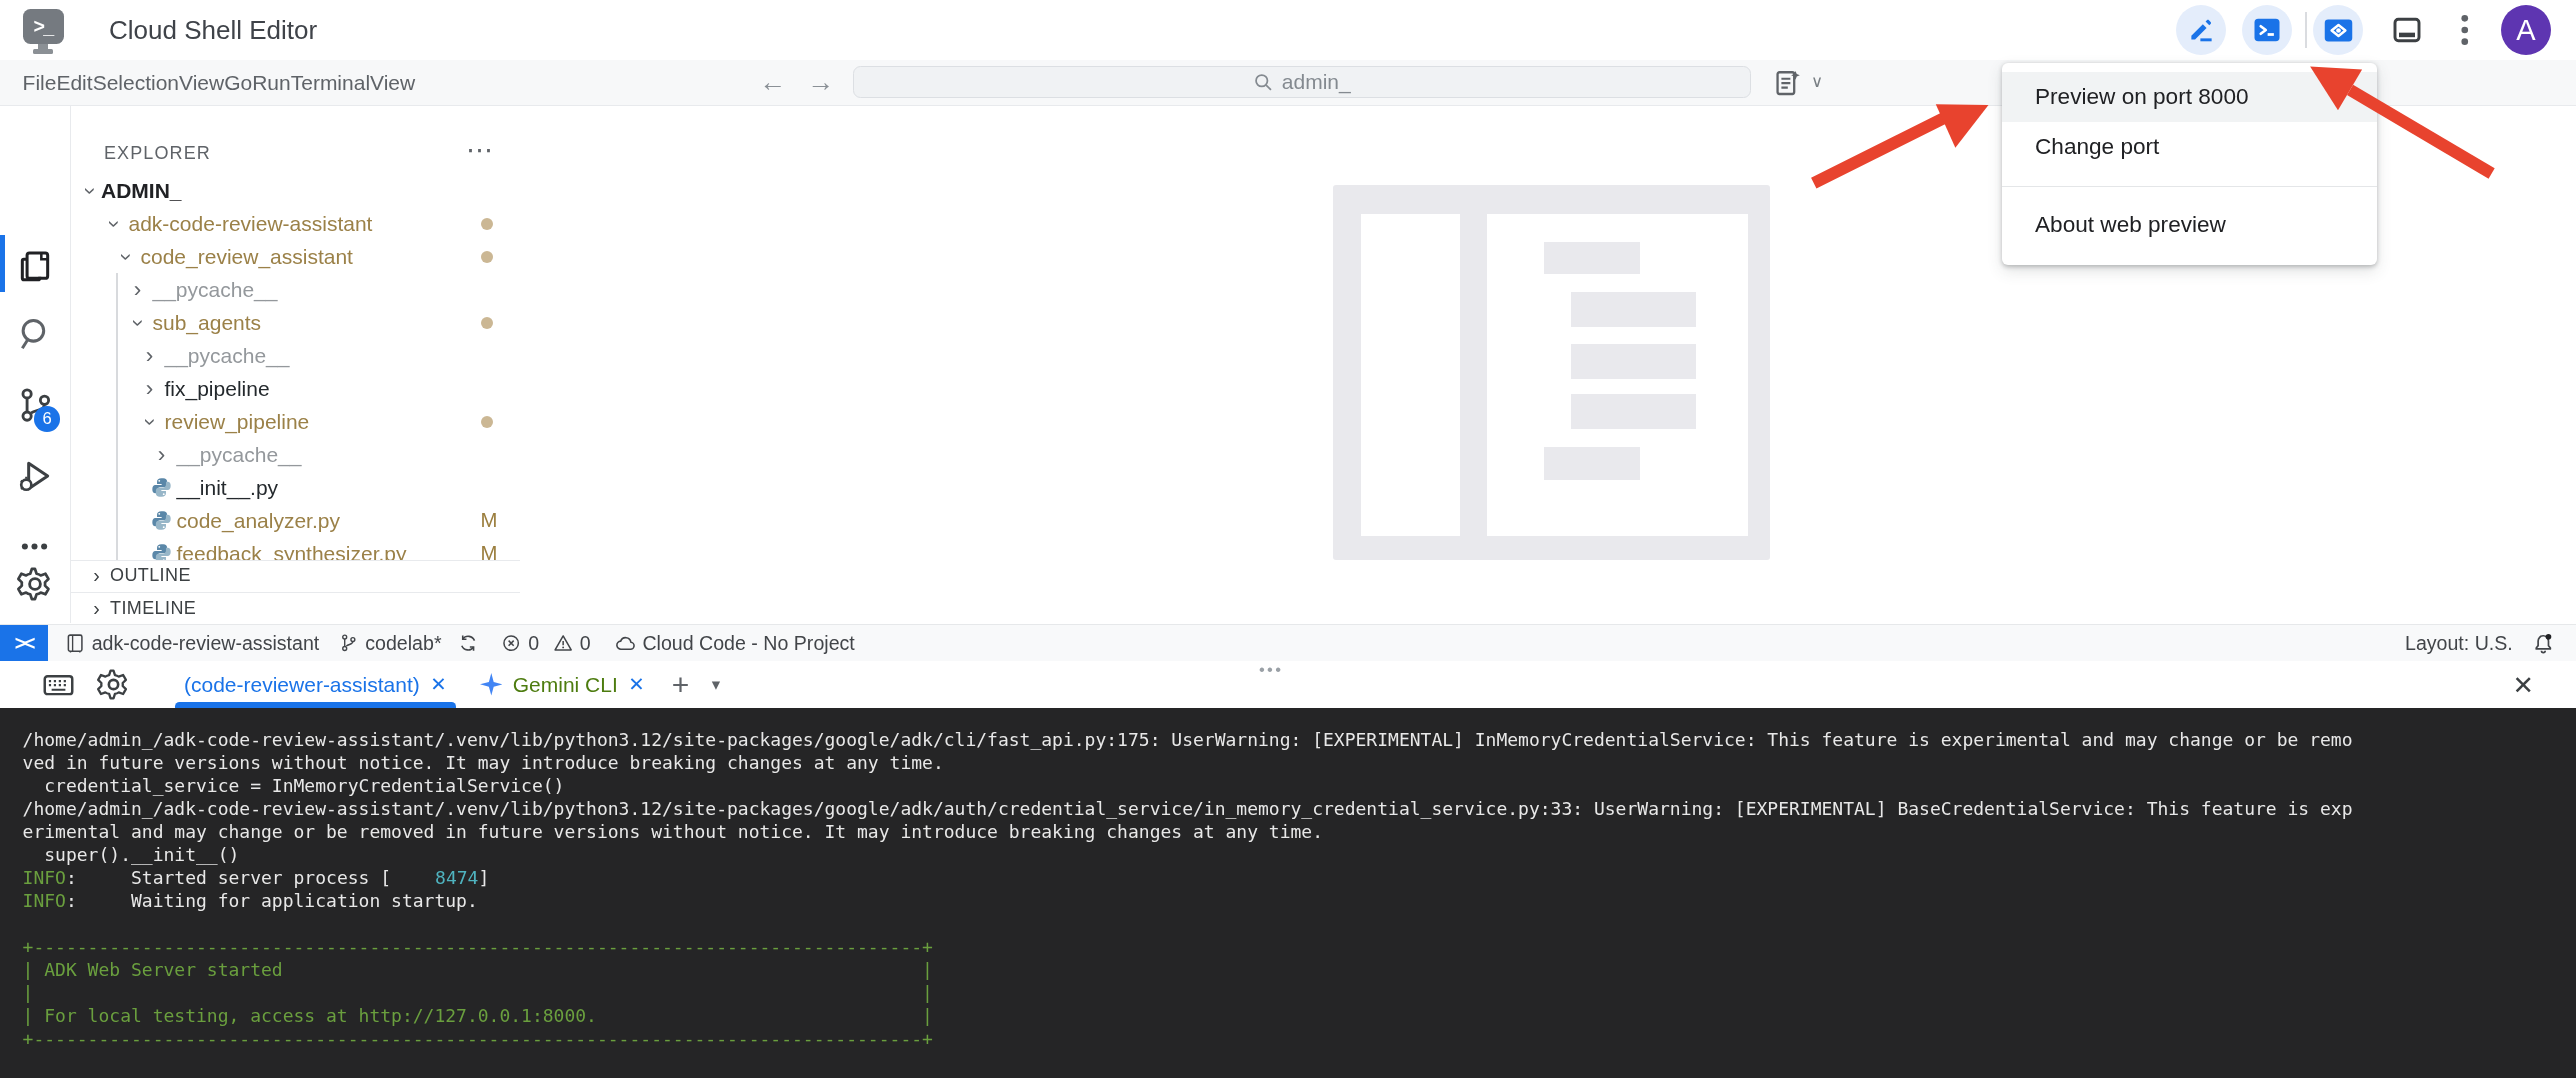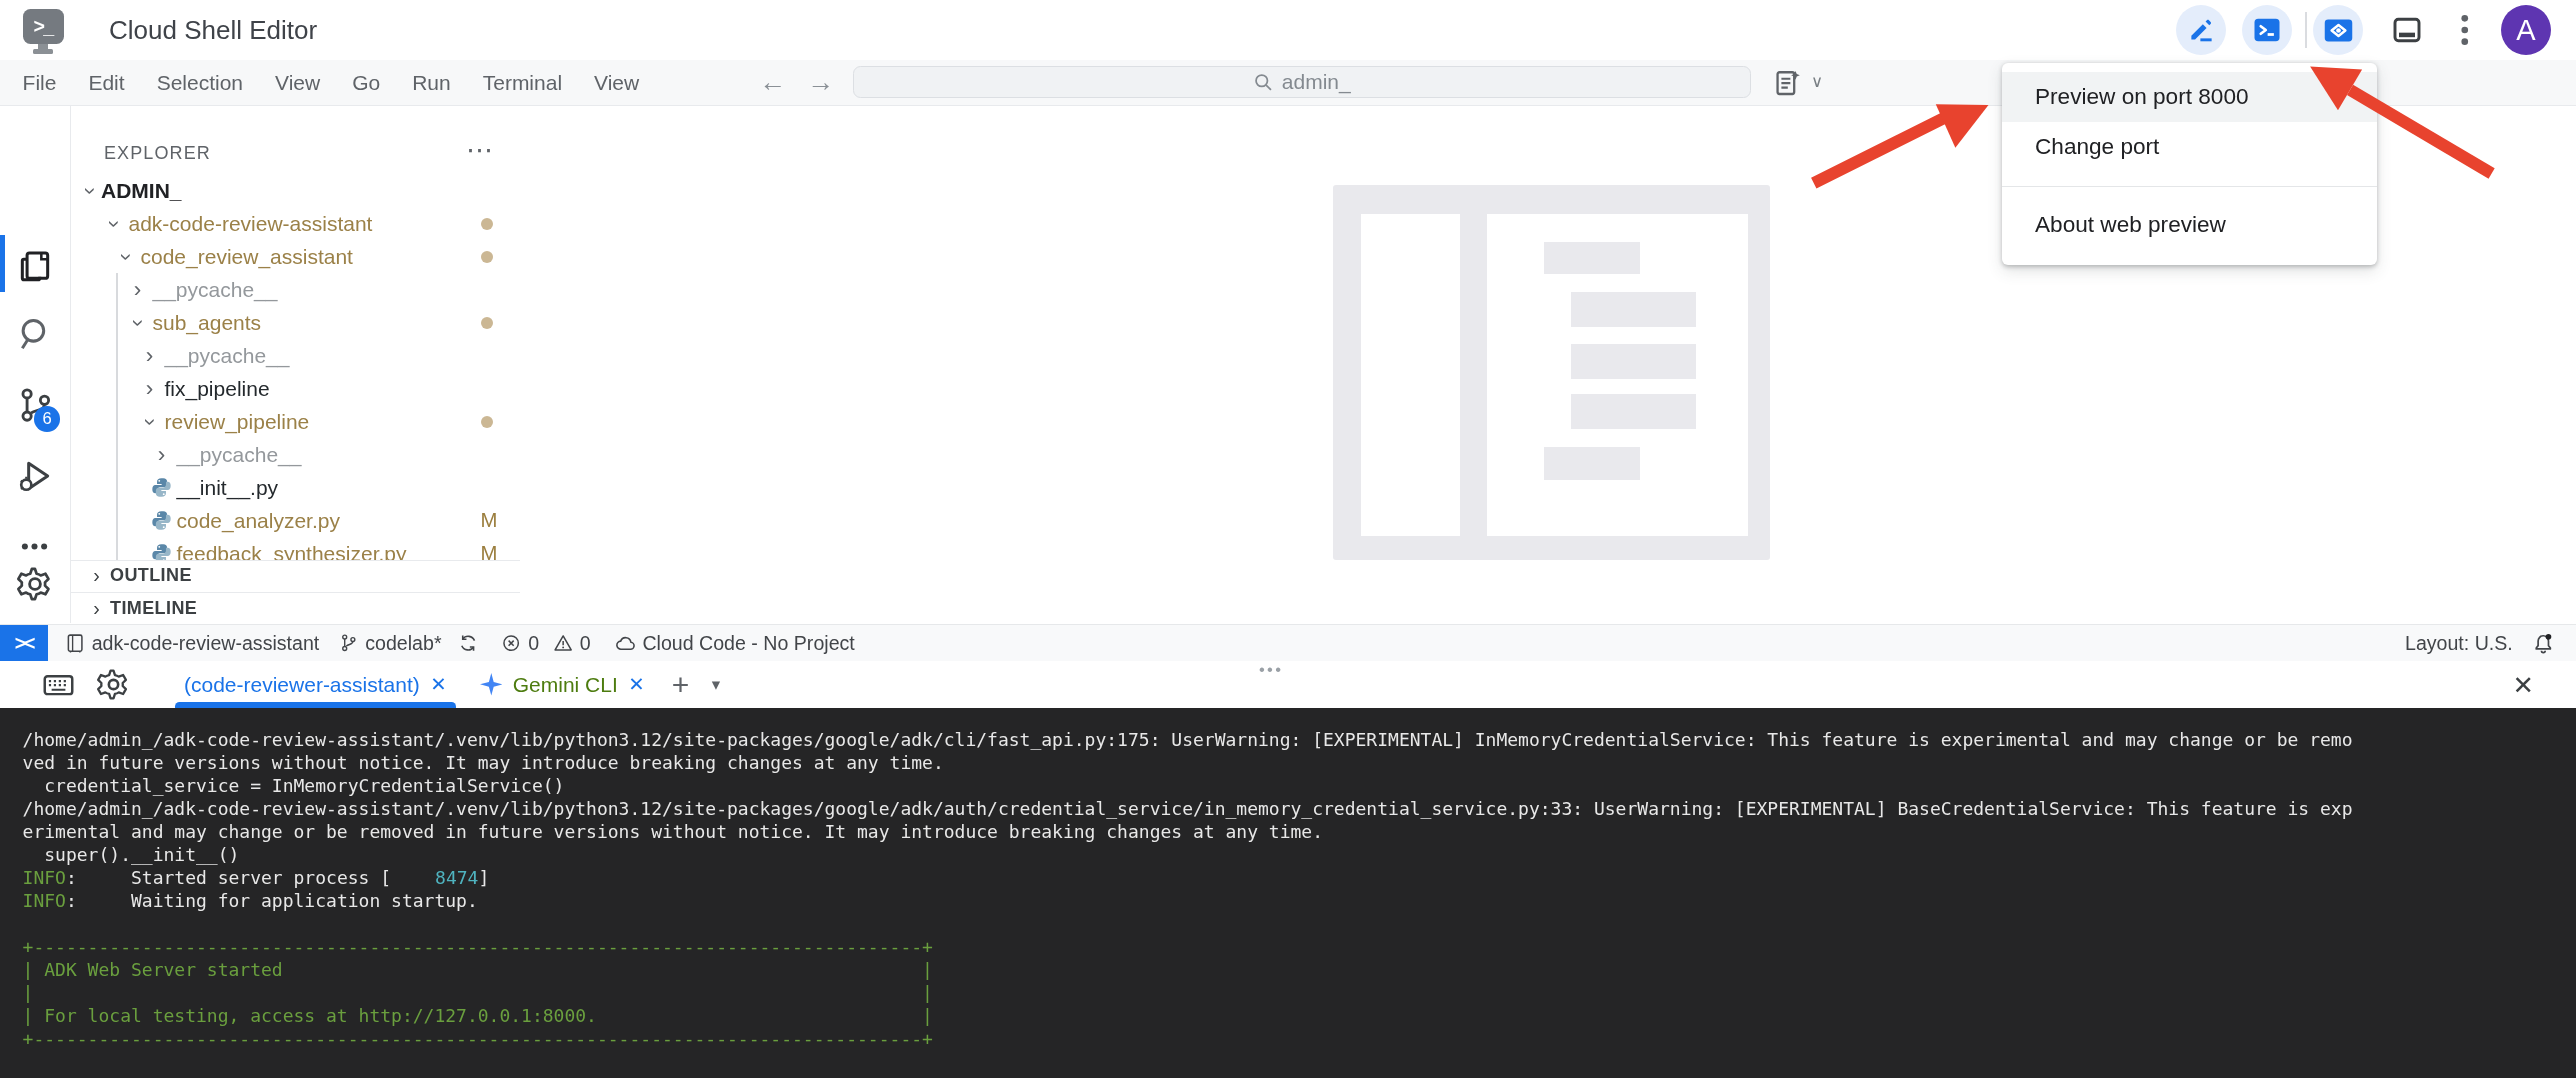--- a/index.html
+++ b/index.html
@@ -15,21 +15,21 @@
   #logo .base{position:absolute;left:10.5px;top:40px;width:19.6px;height:4.5px;background:#8b9095;border-radius:1.5px;}
   #app-title{position:absolute;left:109px;top:0;height:60px;line-height:60px;font-size:26px;color:#3f4349;}
   .hbtn{position:absolute;top:5.3px;width:50px;height:50px;border-radius:50%;display:flex;align-items:center;justify-content:center;}
   .hbtn.blue{background:#e4edfb;}
   #hdr-divider{position:absolute;left:2305px;top:12px;width:1.5px;height:36px;background:#dadce0;}
   #avatar{position:absolute;left:2501px;top:5.3px;width:50px;height:50px;border-radius:50%;background:#5e35b1;
     color:#fff;font-size:29px;display:flex;align-items:center;justify-content:center;}
 
   
   #menubar{position:absolute;left:0;top:60px;width:2576px;height:45px;background:#f7f8f9;border-bottom:1.5px solid #e8eaed;z-index:4;}
-  #menu-items{position:absolute;left:22.6px;top:0;height:45px;display:flex;gap:32px;align-items:center;}
+  #menu-items{position:absolute;left:22.6px;top:0;height:45px;display:flex;align-items:center;}
   .menu-item{font-size:21px;color:#5f6368;}
   .nav-arrow{position:absolute;top:0;height:44px;line-height:44px;font-size:27px;color:#8a9096;}
   #searchbox{position:absolute;left:853px;top:6px;width:898px;height:32px;background:#f0f2f4;border:1.5px solid #dcdfe3;
     border-radius:7.5px;display:flex;align-items:center;justify-content:center;gap:7.5px;box-sizing:border-box;}
   #searchbox span{font-size:21px;color:#848a90;}
   #layout-switch{position:absolute;left:1775px;top:7.5px;display:flex;align-items:center;gap:6px;color:#5f6368;}
   #layout-switch .chev{font-size:16.6px;color:#7a8085;}
 
   
   #activitybar{position:absolute;left:0;top:105px;width:71px;height:518px;background:#fff;border-right:1.5px solid #e8eaed;box-sizing:border-box;}
@@ -51,21 +51,21 @@
   .trow.root .tlabel{color:#202124;font-weight:bold;margin-left:1.5px;}
   .trow.modified .tlabel{color:#9b8148;}
   .trow.ignored .tlabel{color:#94989c;}
   .trow.normal .tlabel{color:#24292d;}
   .pyicon{width:21px;height:21px;flex:none;}
   .dotb{position:absolute;right:27px;top:10.5px;width:12px;height:12px;border-radius:50%;background:#cbb794;}
   .mbadge{position:absolute;right:22.6px;top:5.3px;font-size:20.3px;color:#9b7e3e;}
   #guide{position:absolute;left:45px;top:168px;width:1.5px;height:287px;background:#d8dadd;}
   .exp-sec{position:absolute;left:0;width:100%;height:30px;border-top:1.5px solid #e8eaed;display:flex;align-items:center;padding-left:15px;box-sizing:border-box;}
   .exp-sec .chev{color:#3c4043;font-size:19.6px;}
-  .exp-sec .slabel{font-size:18px;font-weight:bold;color:#3c4043;margin-left:3px;letter-spacing:0.4px;}
+  .exp-sec .slabel{font-size:18px;font-weight:normal;color:#3c4043;margin-left:3px;letter-spacing:0.4px;}
 
   
   #editor{position:absolute;left:520px;top:105px;width:2056px;height:518px;background:#fff;overflow:hidden;}
   #skeleton{position:absolute;left:813px;top:80px;width:437px;height:375px;background:#e9e9ed;border-radius:3px;}
   .skel-panel{position:absolute;background:#fff;}
   .skel-bar{position:absolute;background:#e9e9ed;}
 
   
   #preview-menu{position:absolute;left:2002px;top:63px;width:375px;height:202px;background:#fff;border-radius:6px;z-index:30;
     box-shadow:0 1.5px 4.5px rgba(60,64,67,.3),0 6px 15px rgba(60,64,67,.15);padding-top:9px;box-sizing:border-box;}

